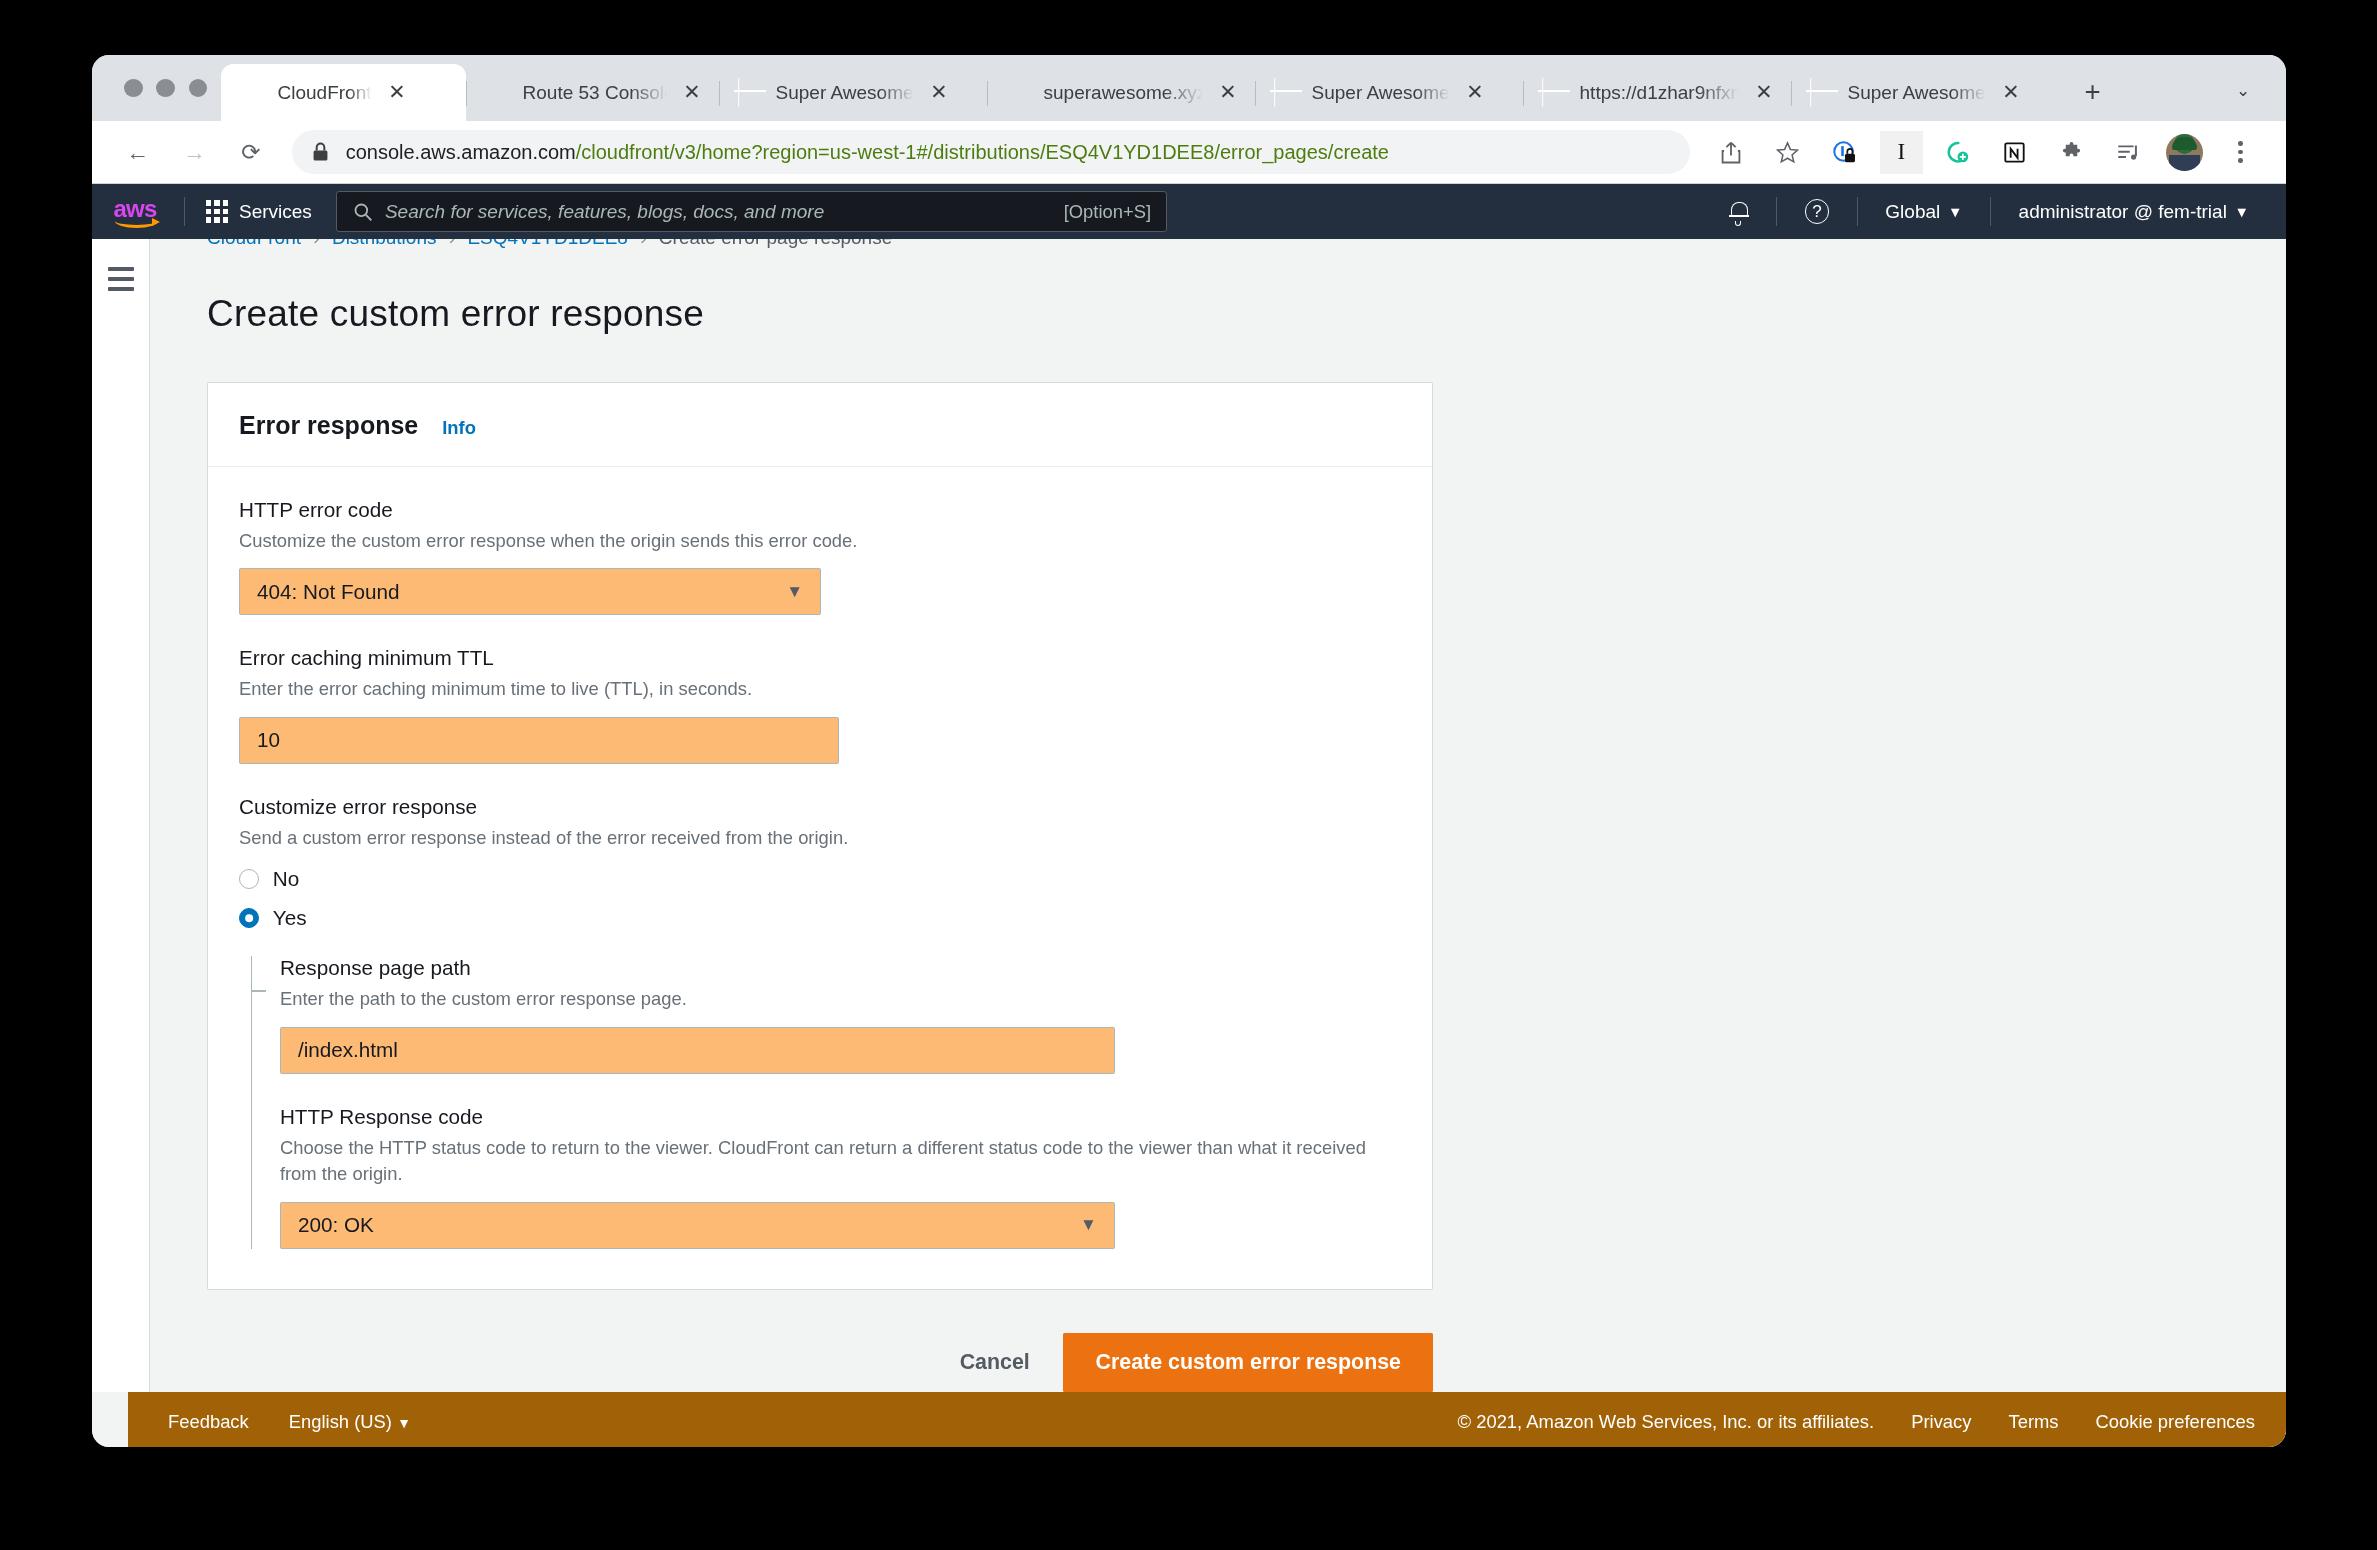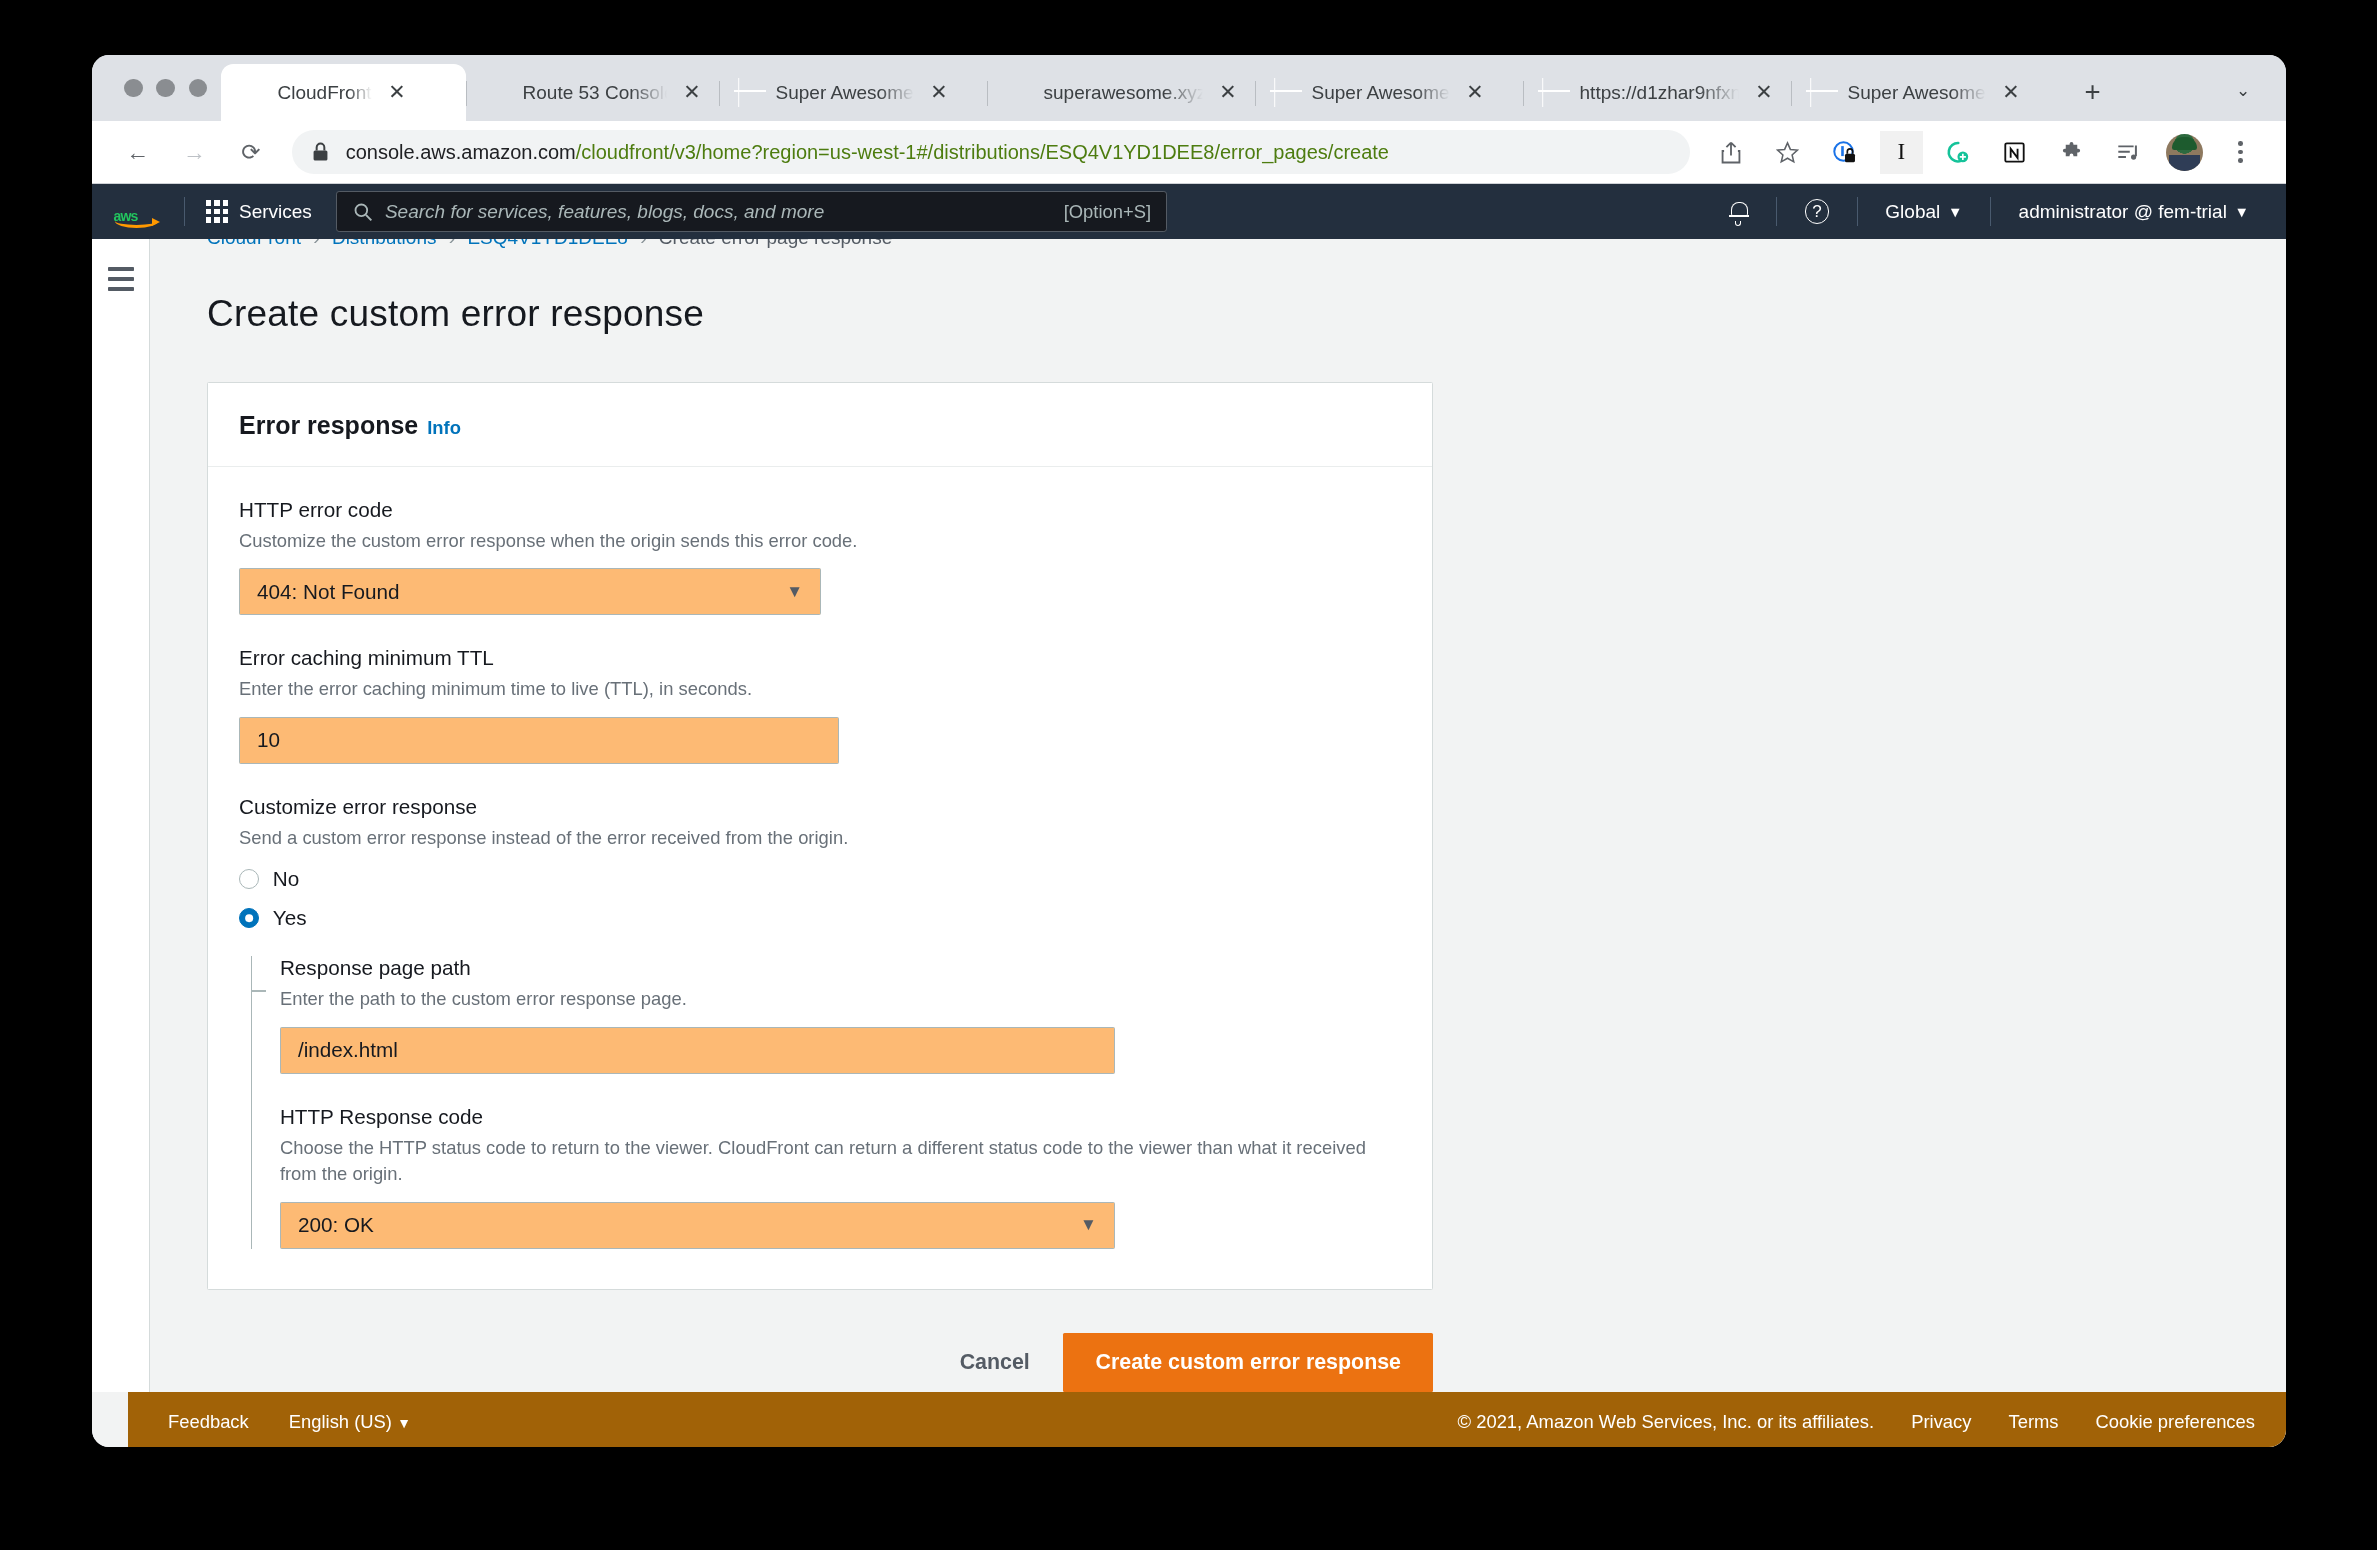--- a/index.html
+++ b/index.html
@@ -177,22 +177,22 @@
     height: 55px; background: #232f3e;
     display: flex; align-items: center;
     padding: 0 0 0 20px;
     position: relative; z-index: 5;
   }
   #aws-logo {
     width: 55px; height: 38px; position: relative; margin-right: 6.1px;
     flex: 0 0 auto;
   }
   #aws-logo .aws-text {
-    font-size: 14px; font-weight: bold; color: #22c55e;
-    letter-spacing: -0.8px; line-height: 1; position: absolute; top: 16px; left: 1.5px;
+    font-size: 24px; font-weight: bold; color: #d946ef;
+    letter-spacing: -0.8px; line-height: 1; position: absolute; top: 4px; left: 1.5px;
   }
   #aws-logo .smile {
     position: absolute; left: 3.1px; top: 21.4px; width: 43px; height: 13.8px;
     border-bottom: 3.8px solid #ff9900;
     border-radius: 0 0 50% 50%;
   }
   #aws-logo .smile::after {
     content:""; position:absolute; right:-1.5px; bottom:-1.5px;
     border-left: 8.4px solid #ff9900; border-top: 4.6px solid transparent;
     border-bottom: 4.6px solid transparent;
@@ -267,21 +267,21 @@
   #form-card {
     margin: 47px 0 0 57px;
     width: 1226px;
     background: #ffffff;
     border: 0.8px solid #d5dbdb;
     border-radius: 1.5px;
   }
   #card-header {
     padding: 27.6px 31px 26px 31px;
     border-bottom: 0.8px solid #eaeded;
-    display: flex; align-items: baseline; gap: 9px;
+    display: flex; align-items: baseline; gap: 24px;
   }
   #card-header h2 { margin:0; font-size: 25px; color:#16191f; font-weight: bold; }
   #card-header .info-link { font-size: 18.4px; color:#0073bb; font-weight: bold; }
 
   #card-body { padding: 31px 31px 40px 31px; }
   .field { margin-bottom: 31px; }
   .field:last-child { margin-bottom: 0; }
   .f-label { font-size: 20.7px; color:#16191f; margin-bottom: 6.1px; font-weight: 500;}
   .f-desc { font-size: 18.4px; color: #687078; margin-bottom: 13.8px; line-height: 1.45; }
   .f-select, .f-input {

